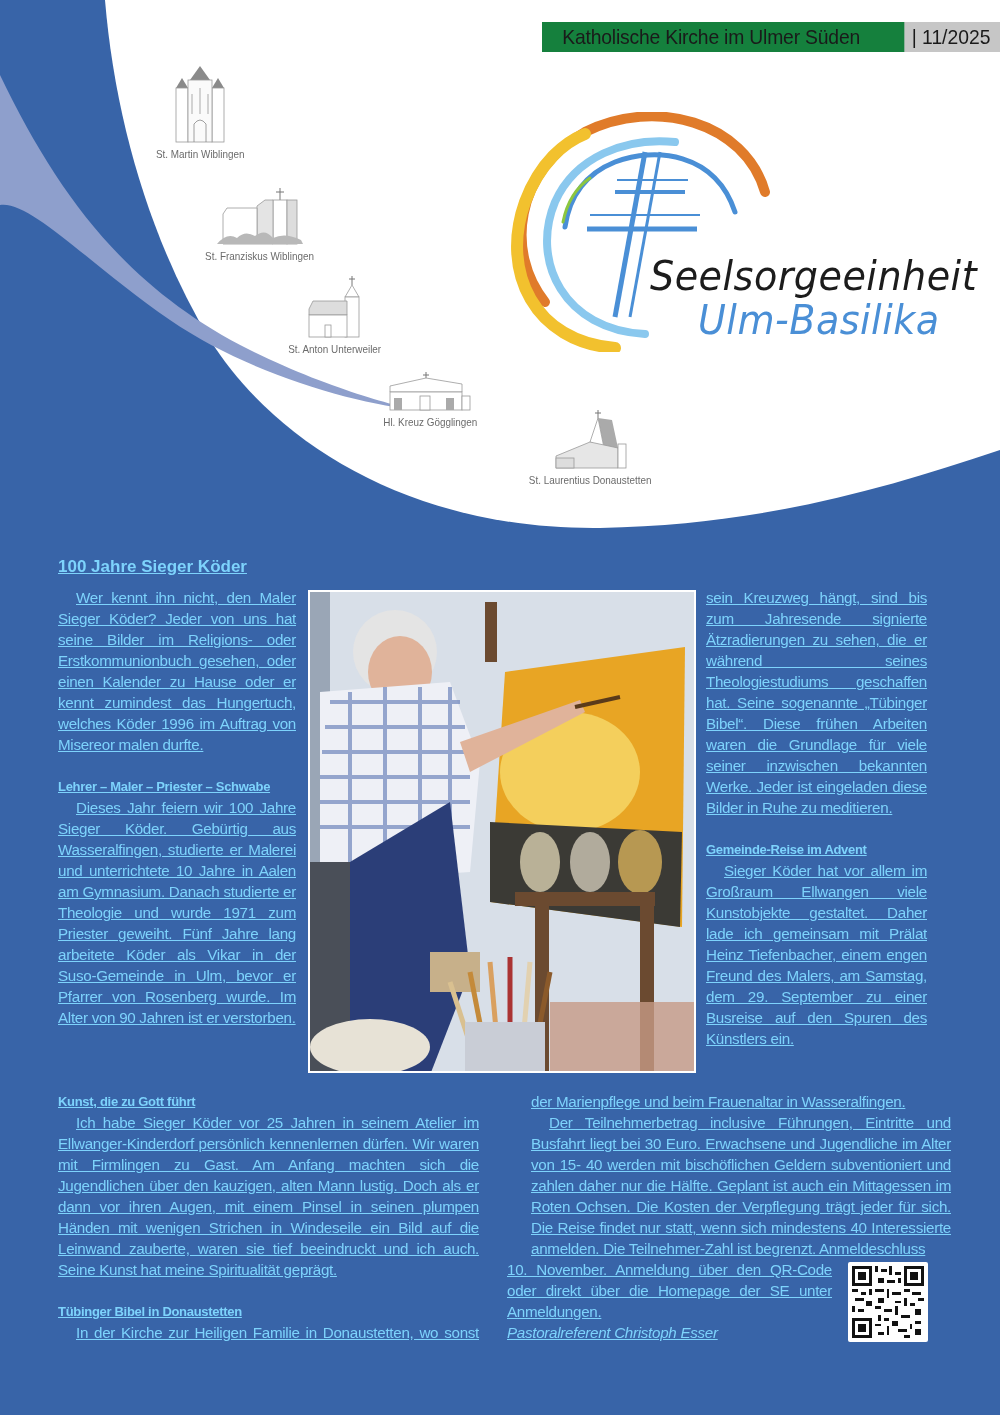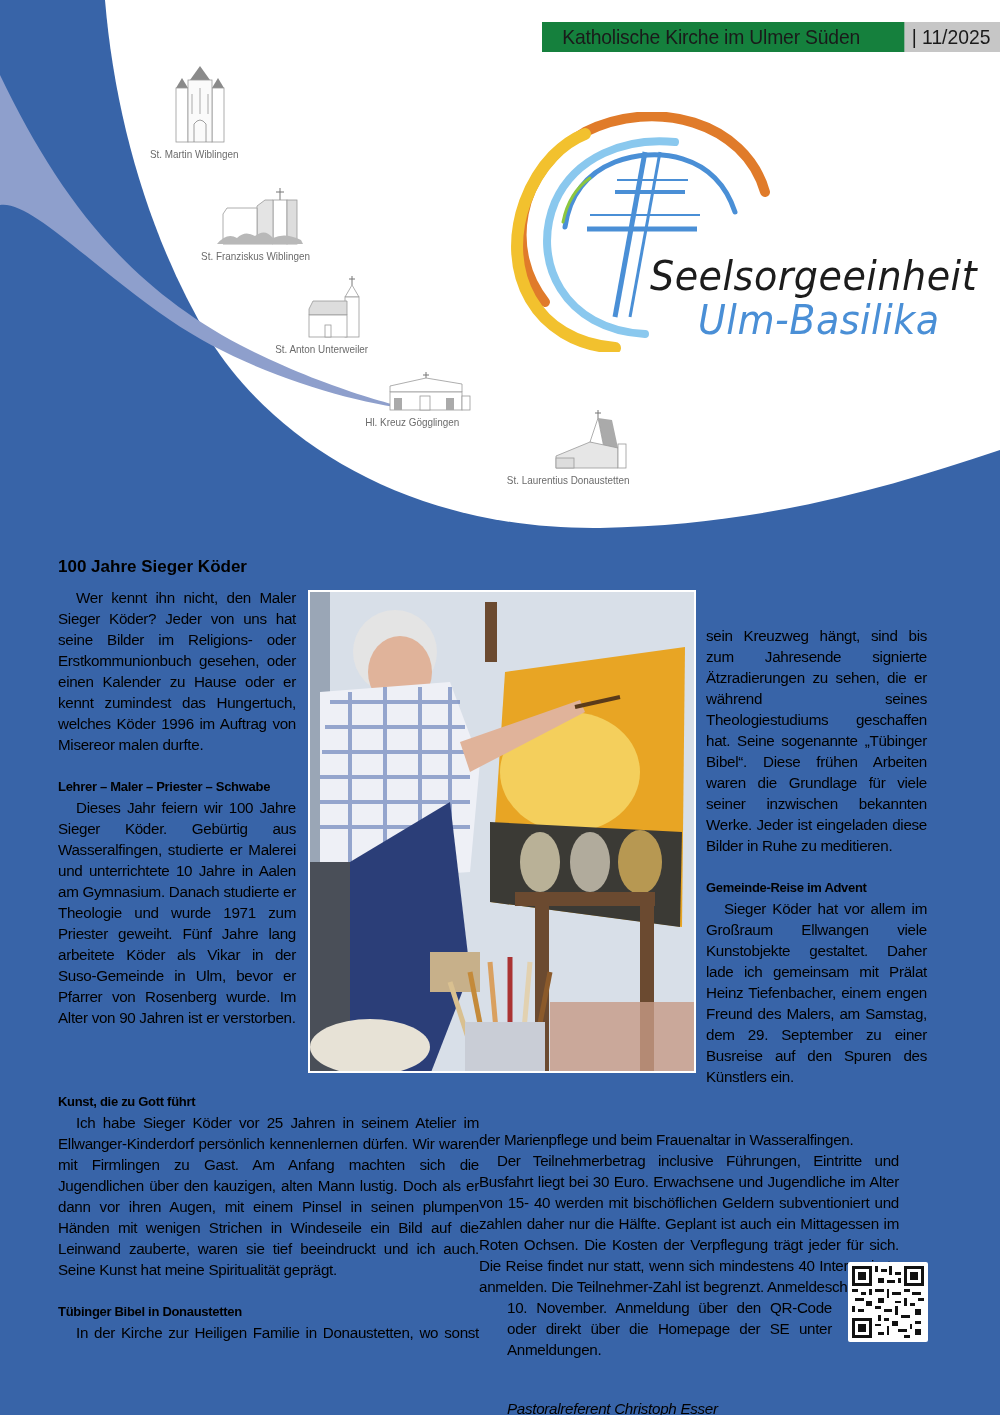--- a/index.html
+++ b/index.html
@@ -17,43 +17,43 @@
     font-family: "Liberation Sans", sans-serif; transform: scaleX(0.92); transform-origin: left center;
     white-space: nowrap;
   }
   .header-bar .issue {
     position: absolute; right: 0; top: 0; height: 30px; width: 104px;
     background: #c6c6c6; font-size: 21px; color: #1a1a1a;
     display: flex; align-items: center; padding-left: 8px;
     transform: scaleX(0.92); transform-origin: right center; white-space: nowrap;
   }
 
-  .church { position: absolute; text-align: left; }
+  .church { position: absolute; text-align: center; }
   .church .label {
     font-size: 11px; color: #6b6b6b; white-space: nowrap;
     font-family: "Liberation Sans", sans-serif; transform: scaleX(0.9); display: inline-block;
   }
   .church svg { display: block; margin: 0 auto; }
 
   .logo { position: absolute; left: 505px; top: 112px; width: 480px; height: 240px; }
   .logo-text-1 {
     position: absolute; left: 650px; top: 252px; font-size: 41px; color: #1c1c1c;
     font-family: "DejaVu Sans", sans-serif; font-style: italic; letter-spacing: 0.5px;
     white-space: nowrap; transform: scaleX(0.93); transform-origin: left top;
   }
   .logo-text-2 {
     position: absolute; left: 698px; top: 296px; font-size: 41px; color: #4a8fd6;
     font-family: "DejaVu Sans", sans-serif; font-style: italic; letter-spacing: 0.5px;
     white-space: nowrap; transform: scaleX(0.93); transform-origin: left top;
   }
 
-  .text { color: #000000; font-family: "Liberation Sans", sans-serif; font-size: 15.2px; line-height: 21px; }
+  .text { color: #7dd3fc; font-family: "Liberation Sans", sans-serif; font-size: 15.2px; line-height: 21px; text-decoration: underline; }
   .col { position: absolute; text-align: justify; }
   .col p { text-indent: 18px; }
-  .col p.noindent { text-indent: 0; margin-top: 38px; }
+  .col p.noindent { text-indent: 0; }
   .h { font-weight: bold; font-size: 13px; }
   .h-main { font-size: 17px; font-weight: bold; }
   .narrow { letter-spacing: -0.3px; }
   .gap { height: 21px; }
 
   .photo {
     position: absolute; left: 308px; top: 590px; width: 388px; height: 483px;
     border: 2px solid #ffffff; overflow: hidden;
     background: linear-gradient(135deg, #e6eaf0 0%, #cfd7e2 40%, #b7c2d1 100%);
   }
@@ -228,21 +228,21 @@
 </div>
 
 <div class="col text narrow" style="left:58px; top:1091px; width:421px;">
   <div class="h">Kunst, die zu Gott führt</div>
   <p>Ich habe Sieger Köder vor 25 Jahren in seinem Atelier im Ellwanger-Kinderdorf persönlich kennenlernen dürfen. Wir waren mit Firmlingen zu Gast. Am Anfang machten sich die Jugendlichen über den kauzigen, alten Mann lustig. Doch als er dann vor ihren Augen, mit einem Pinsel in seinen plumpen Händen mit wenigen Strichen in Windeseile ein Bild auf die Leinwand zauberte, waren sie tief beeindruckt und ich auch. Seine Kunst hat meine Spiritualität geprägt.</p>
   <div class="gap"></div>
   <div class="h">Tübinger Bibel in Donaustetten</div>
   <p style="text-align-last:justify;">In der Kirche zur Heiligen Familie in Donaustetten, wo sonst</p>
 </div>
 
-<div class="col text narrow" style="left:479px; top:1091px; width:420px;">
+<div class="col text narrow" style="left:531px; top:1091px; width:420px;">
   <p class="noindent">der Marienpflege und beim Frauenaltar in Wasseralfingen.</p>
   <p>Der Teilnehmerbetrag inclusive Führungen, Eintritte und Busfahrt liegt bei 30 Euro. Erwachsene und Jugendliche im Alter von 15- 40 werden mit bischöflichen Geldern subventioniert und zahlen daher nur die Hälfte. Geplant ist auch ein Mittagessen im Roten Ochsen. Die Kosten der Verpflegung trägt jeder für sich. Die Reise findet nur statt, wenn sich mindestens 40 Interessierte anmelden. Die Teilnehmer-Zahl ist begrenzt. Anmeldeschluss</p>
 </div>
 <div class="col text narrow" style="left:507px; top:1259px; width:325px;">
   <p class="noindent">10. November. Anmeldung über den QR-Code oder direkt über die Homepage der SE unter Anmeldungen.</p>
   <p class="noindent signature">Pastoralreferent Christoph Esser</p>
 </div>
 
 <div class="qr">
   <svg width="72" height="72" viewBox="0 0 25 25" shape-rendering="crispEdges">

